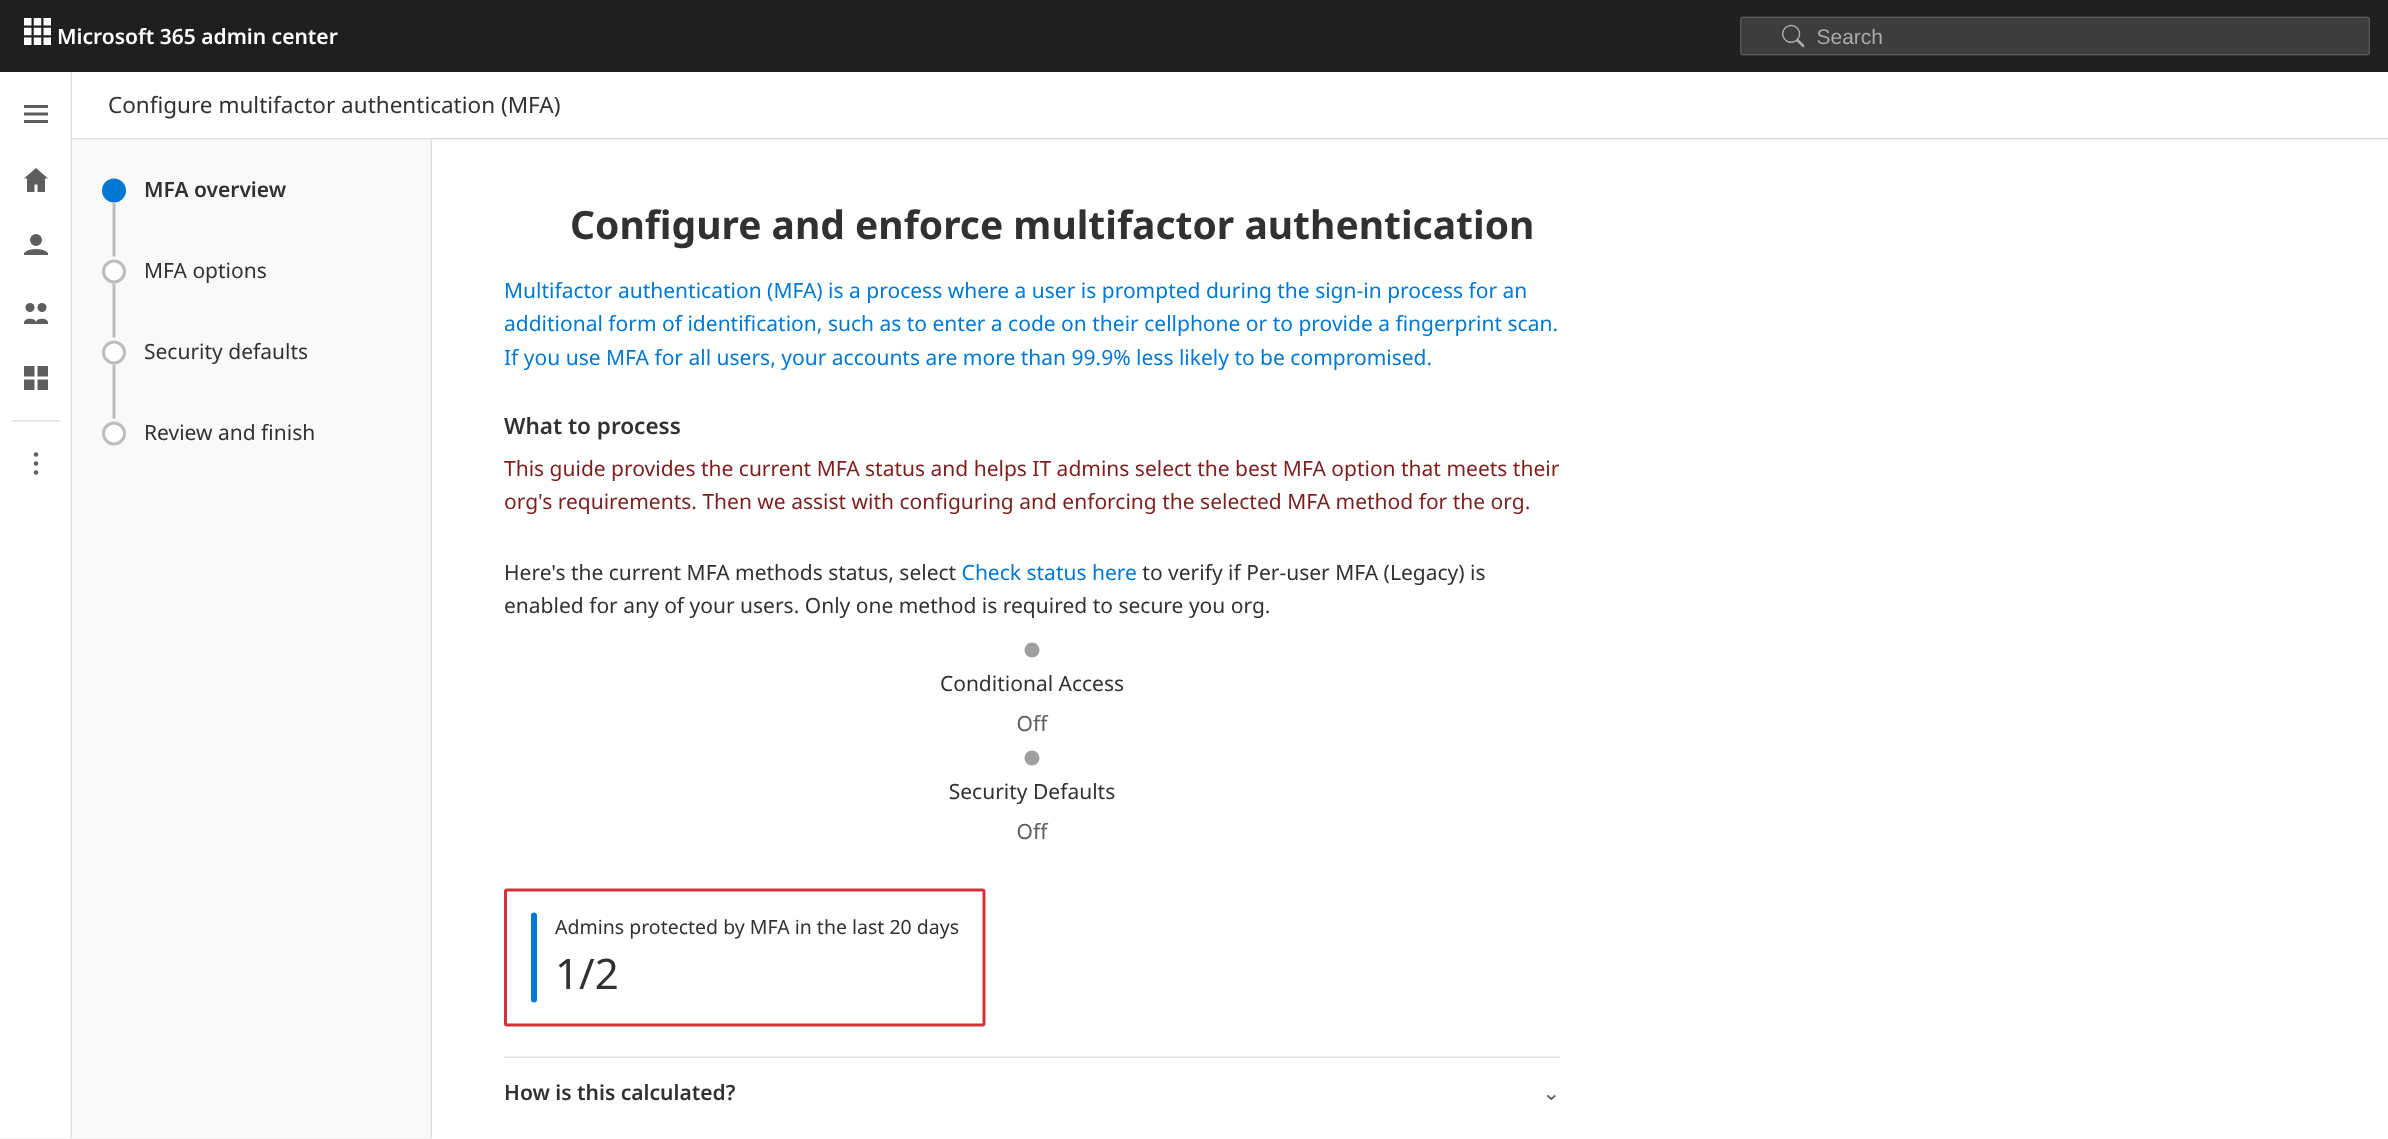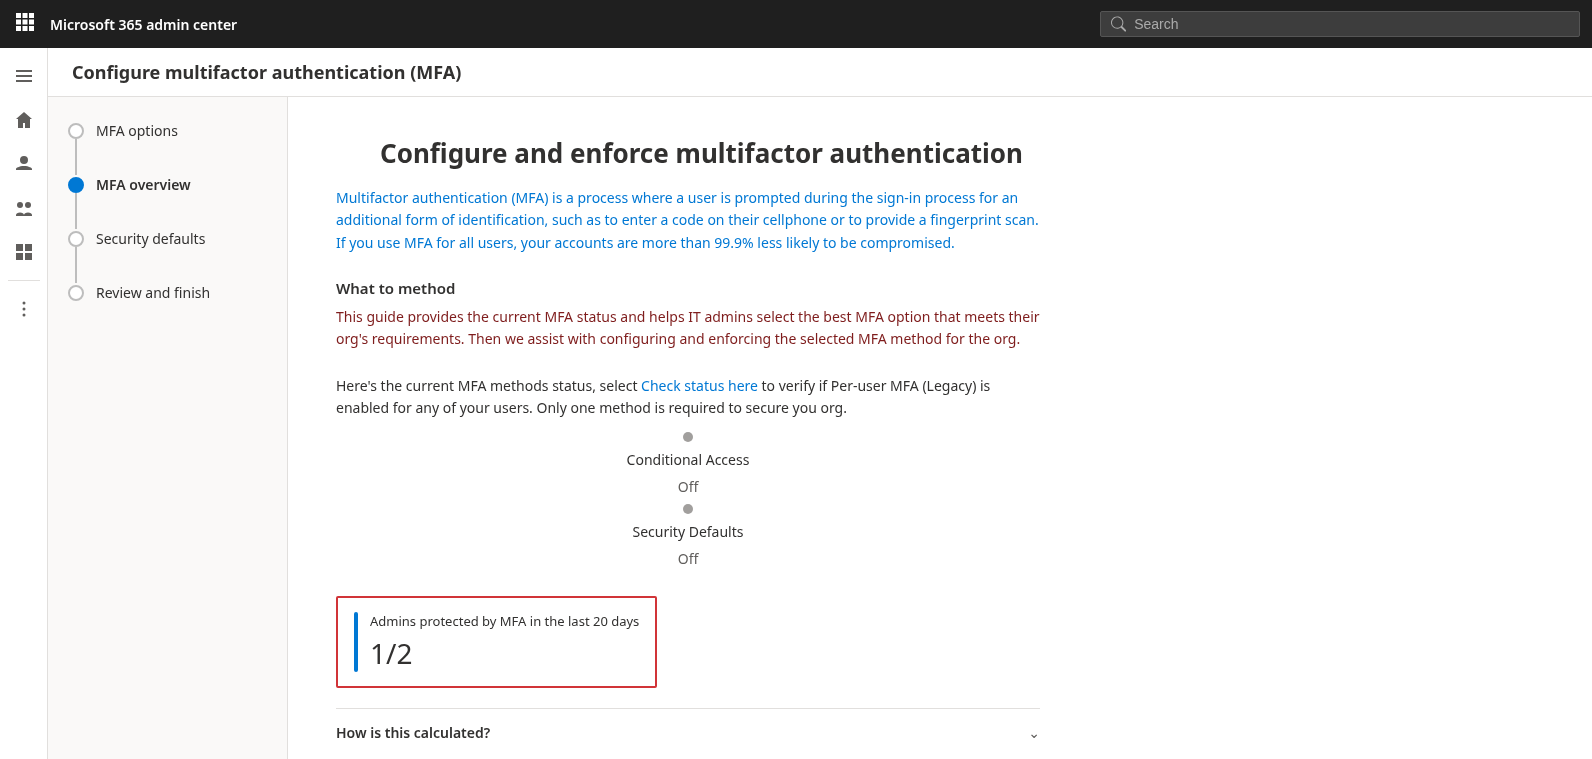--- a/index.html
+++ b/index.html
@@ -5,43 +5,43 @@
     * { margin: 0; padding: 0; box-sizing: border-box; }
     body { font-family: 'Segoe UI', system-ui, sans-serif; font-size: 14px; color: #323130; background: #f3f2f1; }
 
     
     .topbar {
       background: #1f1f1f;
       height: 48px;
       display: flex;
       align-items: center;
       padding: 0 12px;
-      gap: 12px;
+      gap: 0;
     }
     .topbar-waffle {
       color: white;
       font-size: 18px;
       cursor: pointer;
       padding: 4px;
     }
     .topbar-title {
       color: white;
       font-size: 14px;
       font-weight: 600;
       flex: 1;
     }
     .topbar-search {
       display: flex;
       align-items: center;
       background: #3d3d3d;
       border: 1px solid #555;
       border-radius: 2px;
-      padding: 4px 10px;
+      padding: 4px 27px;
       gap: 8px;
-      width: 480px;
+      width: 420px;
     }
     .topbar-search input {
       background: transparent;
       border: none;
       outline: none;
       color: #ccc;
       font-size: 14px;
       width: 100%;
     }
     .topbar-search input::placeholder { color: #aaa; }
@@ -91,22 +91,22 @@
 
     
     .page-header {
       background: #fff;
       padding: 12px 24px;
       border-bottom: 1px solid #e1dfdd;
       display: flex;
       align-items: center;
     }
     .page-header-title {
-      font-size: 18px;
-      font-weight: 700;
+      font-size: 15px;
+      font-weight: 400;
       color: #323130;
     }
 
     
     .content-panel {
       flex: 1;
       display: flex;
       overflow: hidden;
     }
 
@@ -358,60 +358,60 @@
       <div class="page-header-title">Configure multifactor authentication (MFA)</div>
     </div>
 
     <div class="content-panel">
 
       <div class="wizard-sidebar">
         <div class="wizard-steps">
 
           <div class="step-row">
             <div class="wizard-step-connector">
-              <div class="wizard-step-circle"></div>
-              <div class="wizard-step-line"></div>
-            </div>
-            <div class="wizard-step-label">MFA options</div>
-          </div>
-
-          <div class="step-row">
-            <div class="wizard-step-connector">
               <div class="wizard-step-circle active"></div>
               <div class="wizard-step-line"></div>
             </div>
             <div class="wizard-step-label active">MFA overview</div>
           </div>
 
           <div class="step-row">
             <div class="wizard-step-connector">
               <div class="wizard-step-circle"></div>
               <div class="wizard-step-line"></div>
             </div>
-            <div class="wizard-step-label">Security defaults</div>
+            <div class="wizard-step-label">MFA options</div>
           </div>
 
           <div class="step-row">
             <div class="wizard-step-connector">
               <div class="wizard-step-circle"></div>
+              <div class="wizard-step-line"></div>
+            </div>
+            <div class="wizard-step-label">Security defaults</div>
+          </div>
+
+          <div class="step-row">
+            <div class="wizard-step-connector">
+              <div class="wizard-step-circle"></div>
             </div>
             <div class="wizard-step-label">Review and finish</div>
           </div>
 
         </div>
       </div>
 
       <div class="main-scroll">
         <div class="content-body">
 
           <div class="content-main-title">Configure and enforce multifactor authentication</div>
 
           <div class="content-description">Multifactor authentication (MFA) is a process where a user is prompted during the sign-in process for an additional form of identification, such as to enter a code on their cellphone or to provide a fingerprint scan. If you use MFA for all users, your accounts are more than 99.9% less likely to be compromised.</div>
 
-          <div class="section-heading">What to method</div>
+          <div class="section-heading">What to process</div>
           <div class="section-text">This guide provides the current MFA status and helps IT admins select the best MFA option that meets their org's requirements. Then we assist with configuring and enforcing the selected MFA method for the org.</div>
 
           <div class="status-section">
             <div style="font-size:14px; color:#323130; margin-bottom:12px; line-height:1.6;">
               <span>Here's the current MFA methods status, select </span><a class="check-status-link">Check status here</a><span> to verify if Per-user MFA (Legacy) is enabled for any of your users. Only one method is required to secure you org.</span>
             </div>
 
             <div class="status-row">
               <span class="status-dot"></span>
               <span class="status-label">Conditional Access</span>

